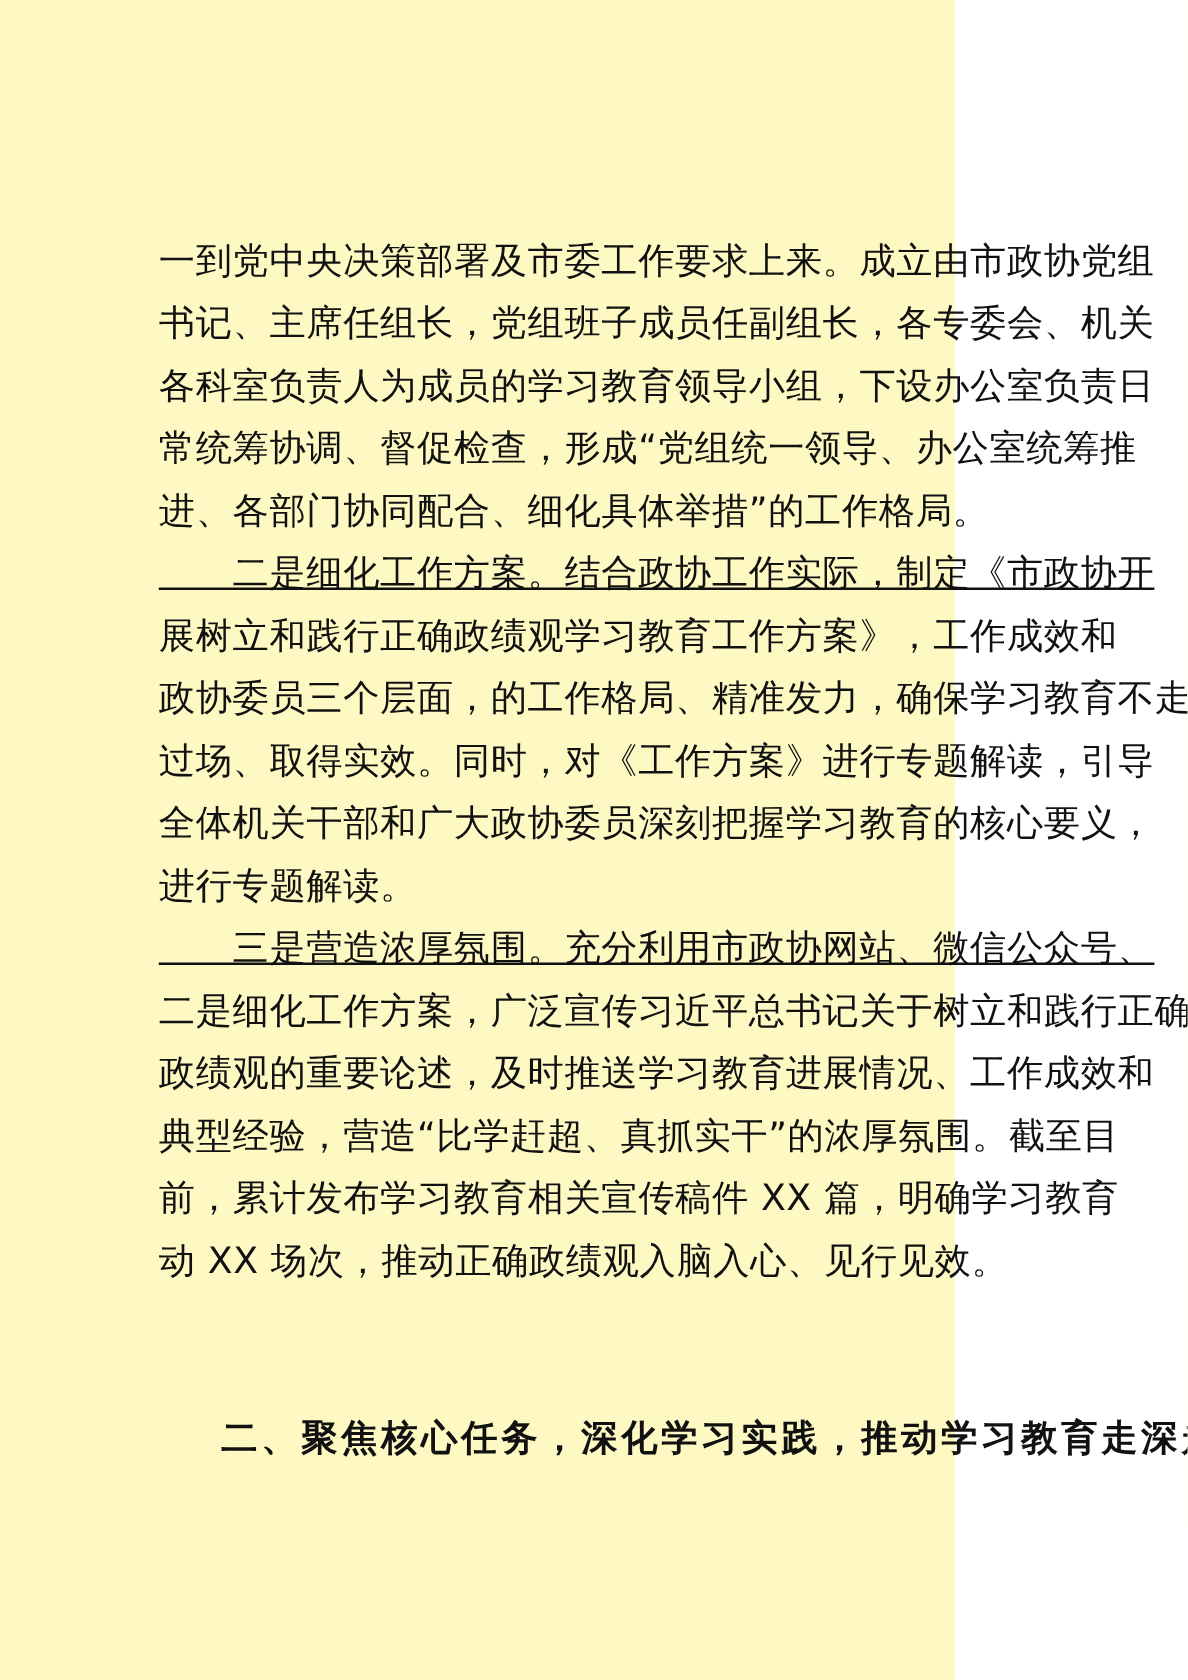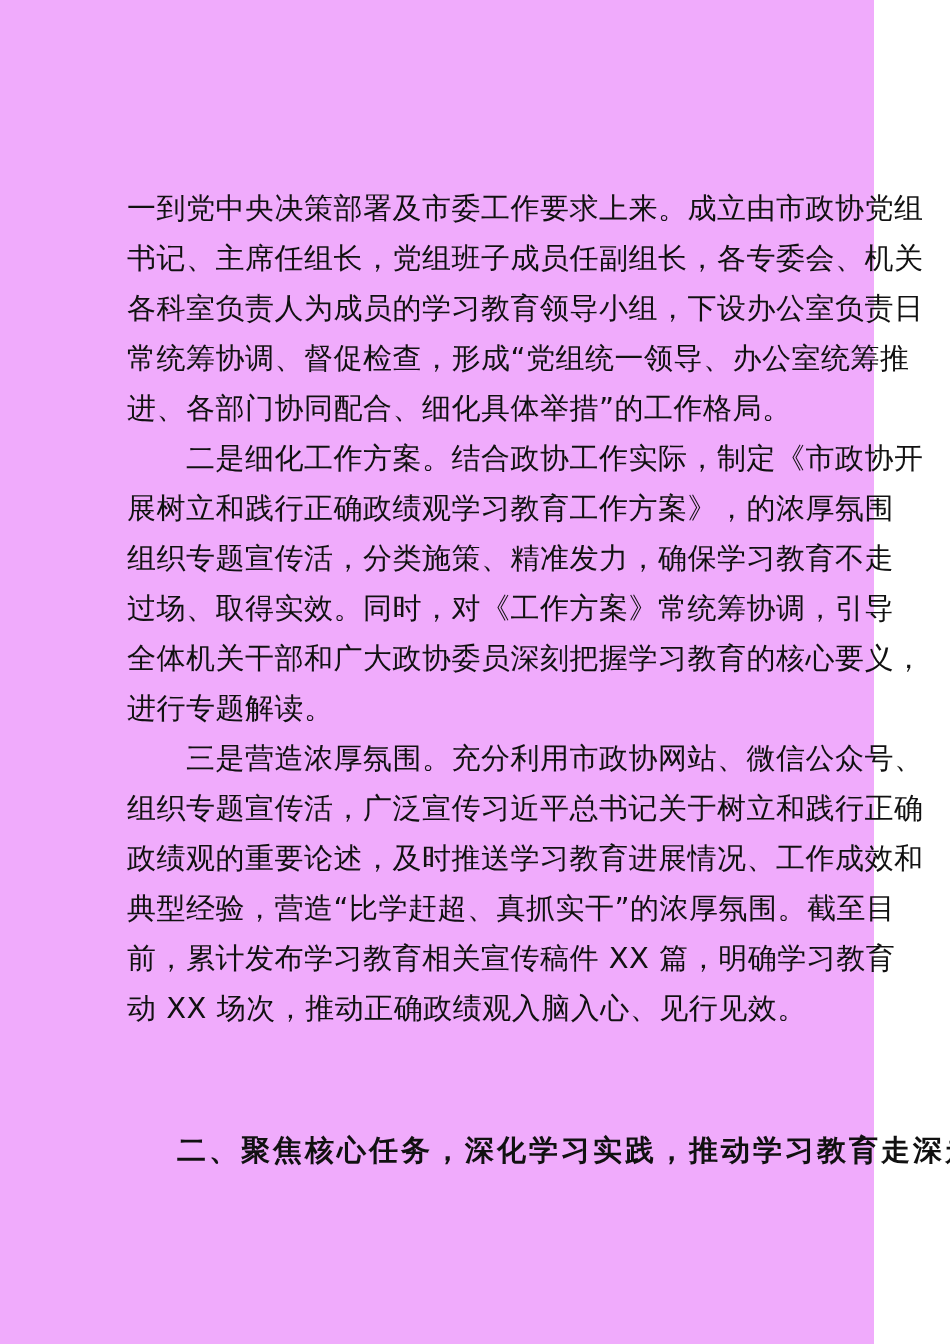--- a/index.html
+++ b/index.html
@@ -12,40 +12,41 @@
       height: 1344px;
       position: relative;
       overflow: hidden;
       font-family: "DejaVu Sans", "Liberation Sans", sans-serif;
       color: #111111;
     }
     .page {
       position: absolute;
       left: 0;
       top: 0;
-      width: 874px;
+      width: 764px;
       height: 1344px;
-      background: #f0abfc;
+      background: #fef9c3;
     }
     .body-text {
       position: absolute;
       left: 127px;
       top: 183px;
       width: 706px;
     }
     .line {
       height: 50px;
       line-height: 50px;
       font-size: 29px;
       letter-spacing: 0.5px;
       white-space: nowrap;
       overflow: visible;
     }
     .line.indent {
       padding-left: 0;
+      text-decoration: underline;
     }
     .line.justify {
       text-align: justify;
       text-align-last: justify;
     }
     .heading-line {
       position: absolute;
       left: 177px;
       top: 1125px;
       height: 50px;
@@ -61,27 +62,27 @@
 <body>
 
 <div class="page">
   <div class="body-text">
     <div class="line justify">一到党中央决策部署及市委工作要求上来。成立由市政协党组</div>
     <div class="line justify">书记、主席任组长，党组班子成员任副组长，各专委会、机关</div>
     <div class="line justify">各科室负责人为成员的学习教育领导小组，下设办公室负责日</div>
     <div class="line justify">常统筹协调、督促检查，形成“党组统一领导、办公室统筹推</div>
     <div class="line">进、各部门协同配合、细化具体举措”的工作格局。</div>
     <div class="line justify indent">　　二是细化工作方案。结合政协工作实际，制定《市政协开</div>
-    <div class="line justify">展树立和践行正确政绩观学习教育工作方案》，的浓厚氛围</div>
-    <div class="line justify">组织专题宣传活，分类施策、精准发力，确保学习教育不走</div>
-    <div class="line justify">过场、取得实效。同时，对《工作方案》常统筹协调，引导</div>
+    <div class="line justify">展树立和践行正确政绩观学习教育工作方案》，工作成效和</div>
+    <div class="line justify">政协委员三个层面，的工作格局、精准发力，确保学习教育不走</div>
+    <div class="line justify">过场、取得实效。同时，对《工作方案》进行专题解读，引导</div>
     <div class="line justify">全体机关干部和广大政协委员深刻把握学习教育的核心要义，</div>
     <div class="line">进行专题解读。</div>
     <div class="line justify indent">　　三是营造浓厚氛围。充分利用市政协网站、微信公众号、</div>
-    <div class="line justify">组织专题宣传活，广泛宣传习近平总书记关于树立和践行正确</div>
+    <div class="line justify">二是细化工作方案，广泛宣传习近平总书记关于树立和践行正确</div>
     <div class="line justify">政绩观的重要论述，及时推送学习教育进展情况、工作成效和</div>
     <div class="line justify">典型经验，营造“比学赶超、真抓实干”的浓厚氛围。截至目</div>
     <div class="line justify">前，累计发布学习教育相关宣传稿件 XX 篇，明确学习教育</div>
     <div class="line">动 XX 场次，推动正确政绩观入脑入心、见行见效。</div>
   </div>
 
   <div class="heading-line">二、聚焦核心任务，深化学习实践，推动学习教育走深走</div>
 </div>
 
 </body></html>

